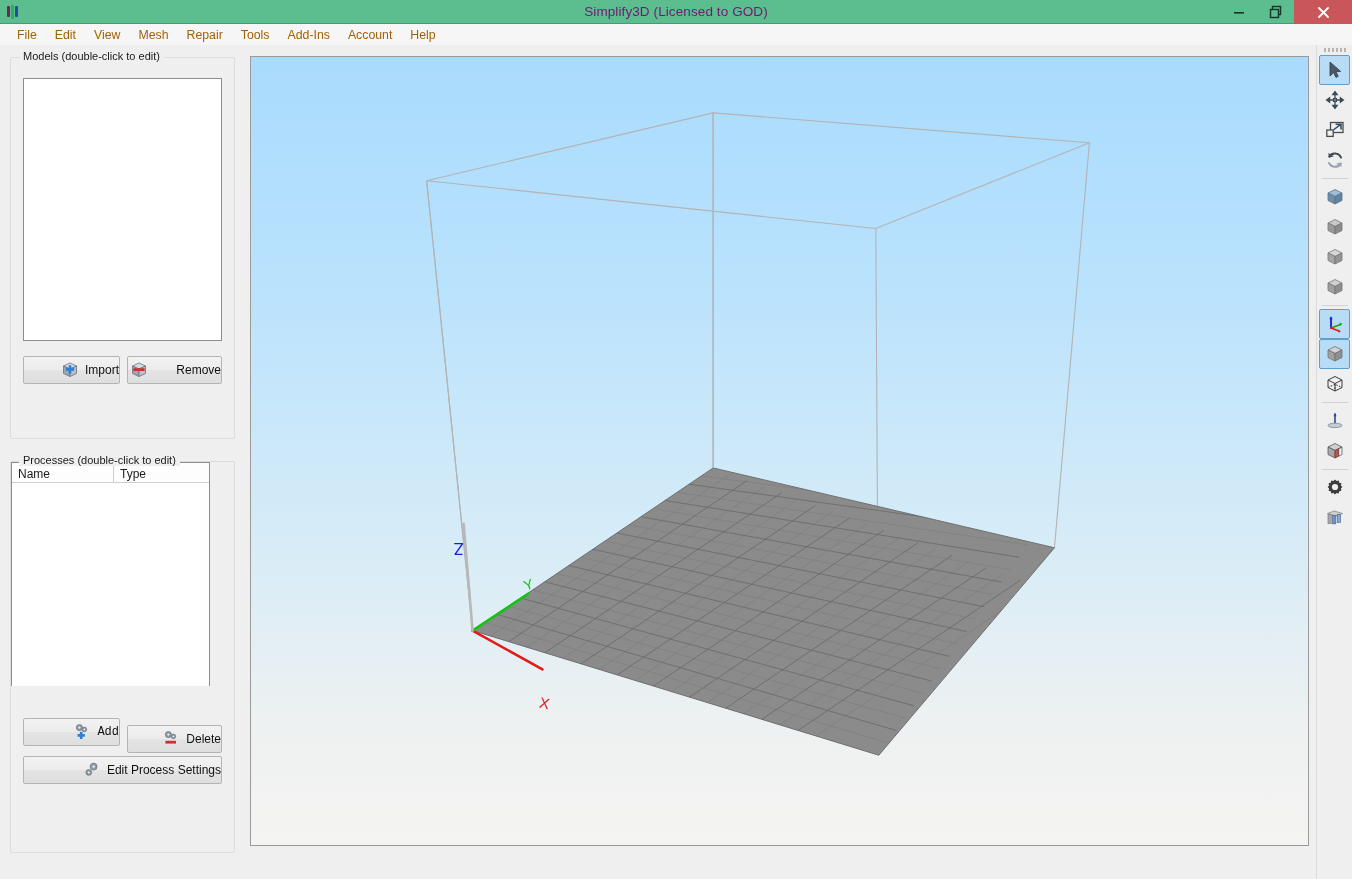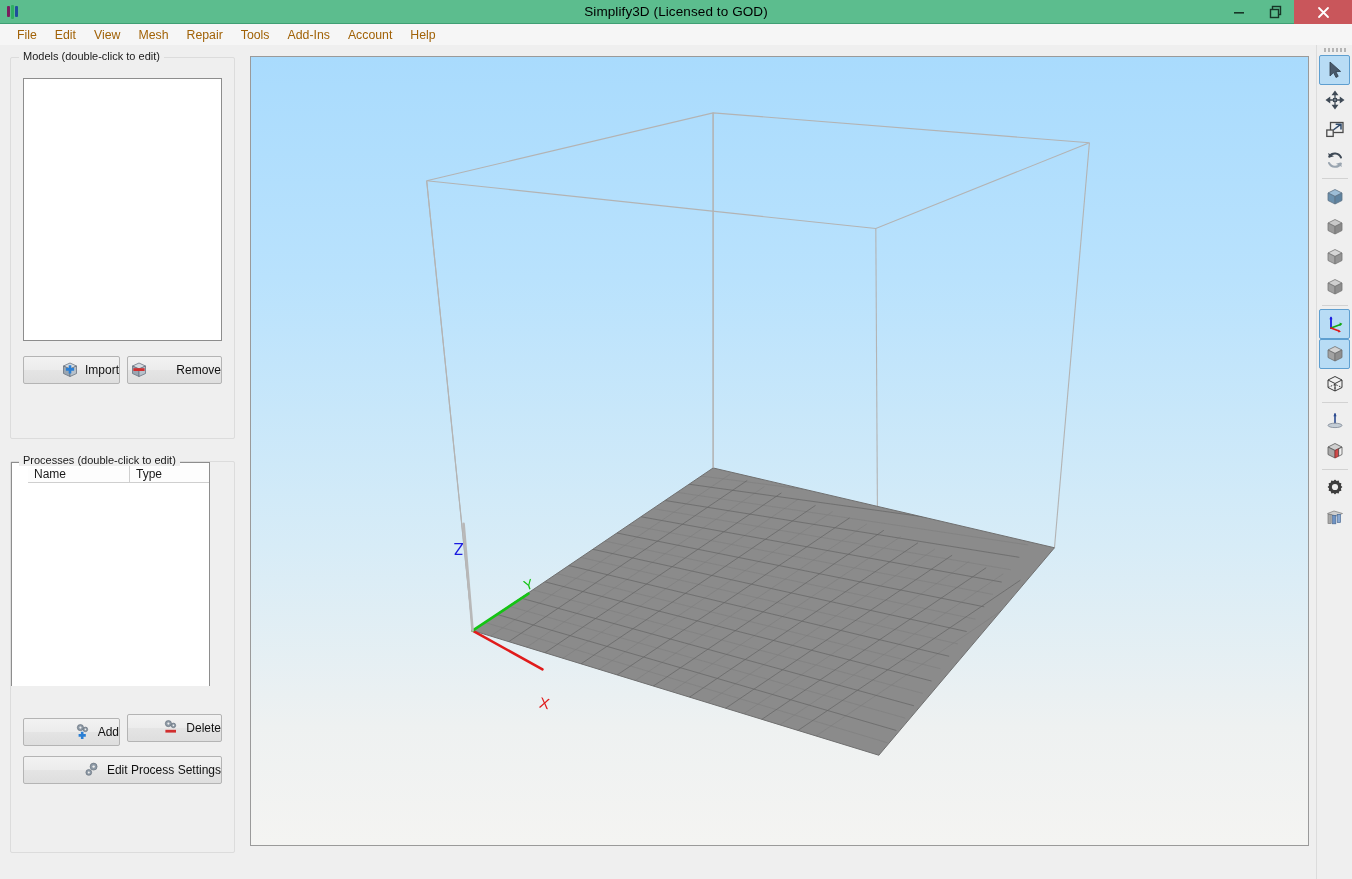--- a/index.html
+++ b/index.html
@@ -19,21 +19,21 @@
     display: flex; align-items: center;
   }
   #titlebar .tb-logo {
     width: 24px; height: 24px;
     display: flex; align-items: center; justify-content: center;
     gap: 1px;
   }
   .logo-bar { width: 3px; border-radius: 1px; }
   #titlebar .tb-title {
     position: absolute; left: 0; right: 0; text-align: center;
-    font-size: 13.5px; color: #000000; letter-spacing: .1px;
+    font-size: 13.5px; color: #701a75; letter-spacing: .1px;
     pointer-events: none;
   }
   .win-btns {
     position: absolute; right: 0; top: 0; height: 24px;
     display: flex; align-items: stretch;
   }
   .win-btn {
     width: 37px; display: flex; align-items: center; justify-content: center;
     color: #1c3b2c;
   }
@@ -75,21 +75,20 @@
   #models-list { left: 12px; top: 20px; width: 199px; height: 263px; }
 
   #processes-table {
     left: 12px; top: 20px; width: 199px; height: 224px;
     background: #fff; border: 1px solid #8d8d8d;
   }
   .table-head {
     display: flex; height: 20px;
     border-bottom: 1px solid #cfcfcf;
     background: #fdfdfd;
-    margin-left: 16px;
   }
   .th {
     font-size: 12px; color: #1a1a1a;
     padding: 2px 0 0 6px;
     display: flex; align-items: center;
   }
   .th.col-name { width: 102px; border-right: 1px solid #cfcfcf; }
   .th.col-type { flex: 1; }
   .table-body { height: 203px; background: #fff; }
 
@@ -102,22 +101,22 @@
     font-size: 12px; color: #111; gap: 6px;
     cursor: default; user-select: none;
   }
   .btn .ico { display: flex; align-items: center; justify-content: center; }
   .btn .ico svg { display: block; }
 
   #btn-import      { left: 12px; top: 298px; width: 97px; height: 28px; }
   #btn-remove      { left: 116px; top: 298px; width: 95px; height: 28px; gap: 28px; }
   #btn-center      { left: 12px; top: 336px; width: 199px; height: 28px; }
 
-  #btn-add         { left: 12px; top: 256px; width: 97px; height: 28px; }
-  #btn-delete      { left: 116px; top: 252px; width: 95px; height: 28px; }
+  #btn-add         { left: 12px; top: 256px; width: 97px; height: 28px; font-family: Liberation Mono, monospace; }
+  #btn-delete      { left: 116px; top: 263px; width: 95px; height: 28px; }
   #btn-edit        { left: 12px; top: 294px; width: 199px; height: 28px; }
   #btn-prepare     { left: 12px; top: 334px; width: 199px; height: 32px; }
 
   
   #viewport {
     position: absolute; left: 250px; top: 56px;
     width: 1059px; height: 790px;
     border: 1px solid #9a9a9a;
     background: linear-gradient(to bottom, #a9dbfd 0%, #b9e2fd 28%, #d7ecf7 62%, #eef1f1 85%, #f4f4f2 100%);
     overflow: hidden;

